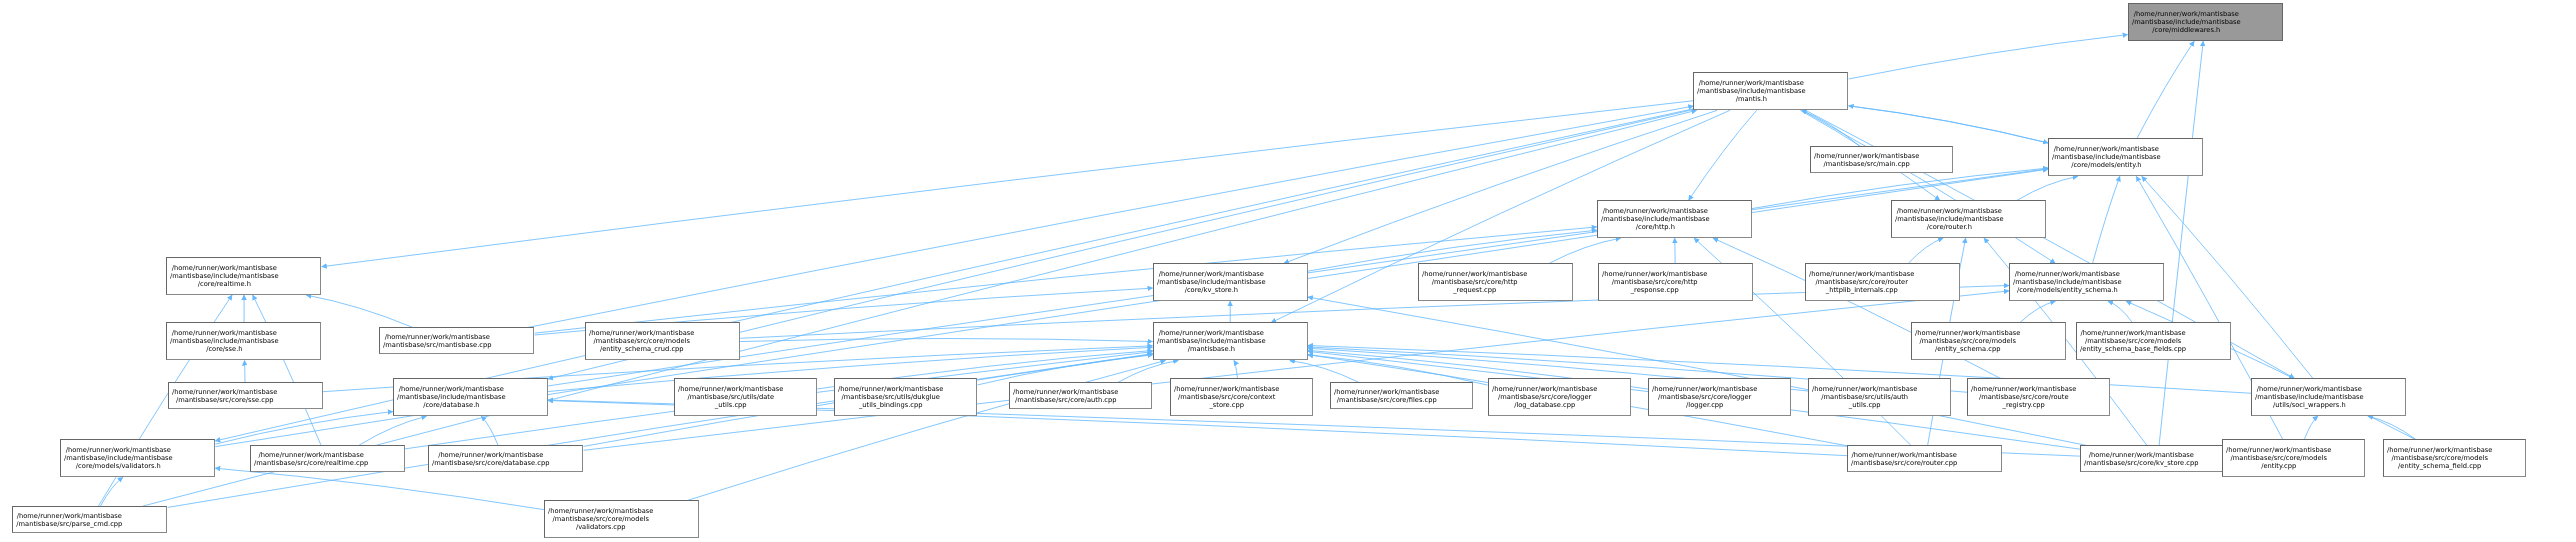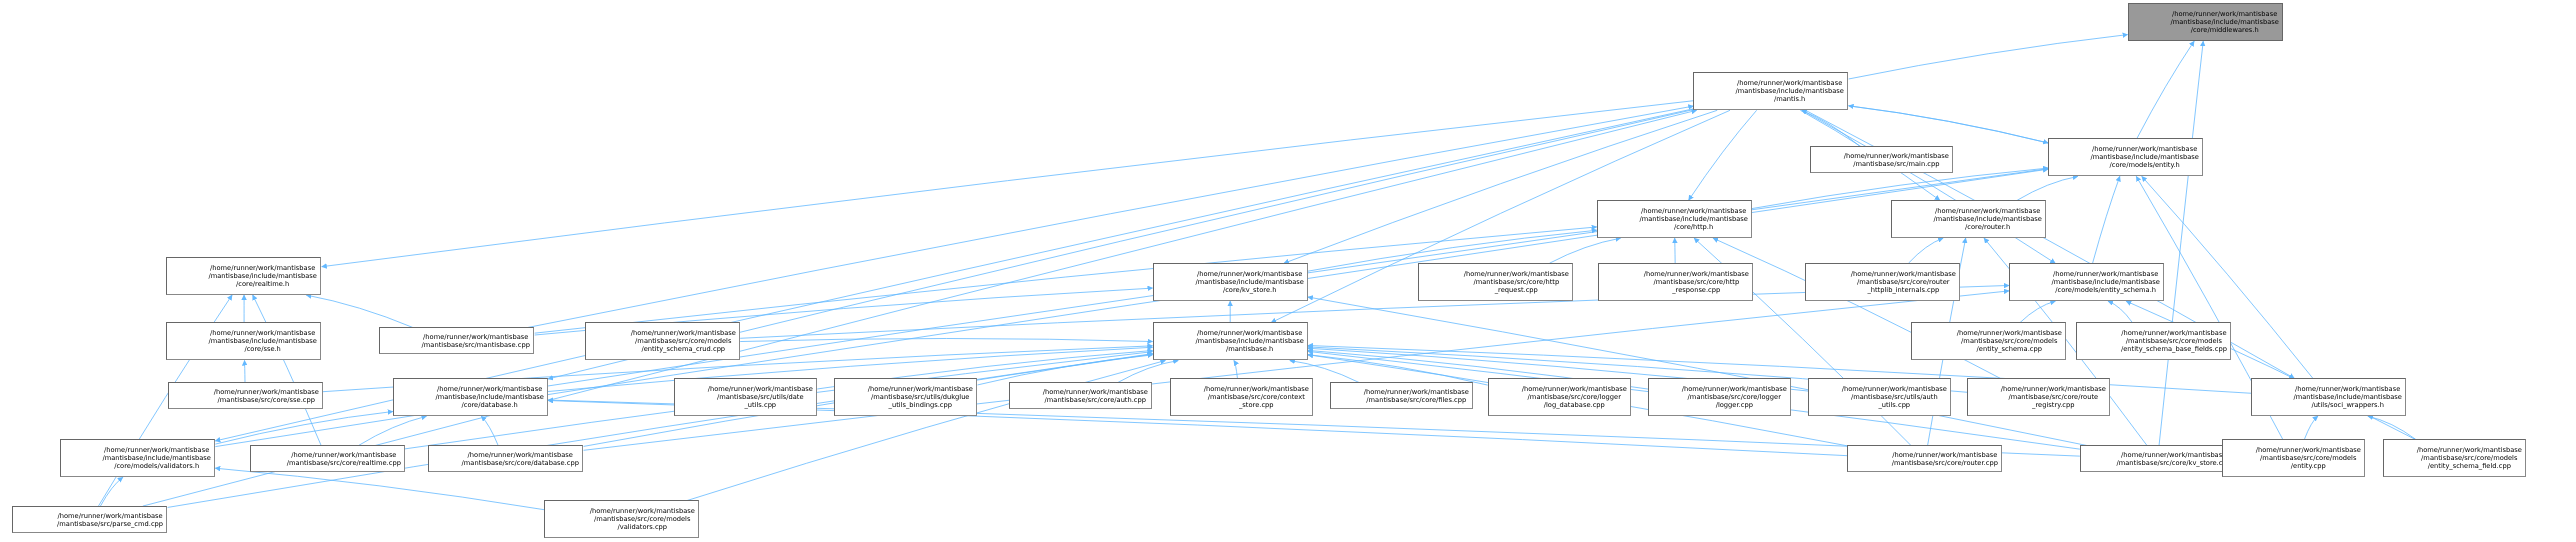--- a/index.html
+++ b/index.html
@@ -2,21 +2,21 @@
 <html style="font-size:9.8px"><head>
 <meta charset="utf-8">
 <style>
   html, body { margin:0; padding:0; background:#ffffff; }
   body { width:2576px; height:543px; position:relative; overflow:hidden; font-family:"DejaVu Sans", sans-serif; }
   #edges { position:absolute; left:0; top:0; width:2576px; height:543px; }
   .node {
     position:absolute; box-sizing:border-box; background:#ffffff;
     border:0.6px solid #666666; border-bottom:1.2px solid #888; border-right:1.2px solid #888;
     font-size:6.7px; line-height:8px; color:#000; text-align:left;
-    padding:1.8px 3.1px; white-space:pre; display:flex; align-items:center; justify-content:flex-end;
+    padding:1.8px 3.1px; white-space:pre; display:flex; align-items:center; justify-content:flex-start;
   }
   .node .lbl { display:block; }
   .node.focus { background:#999999; border-color:#666666; }
   .node.center .lbl { text-align:center; }
 </style>
 </head>
 <body>
 
 <svg id="edges" xmlns="http://www.w3.org/2000/svg" viewBox="0 0 4211 887" width="2576" height="543">
   <defs>

